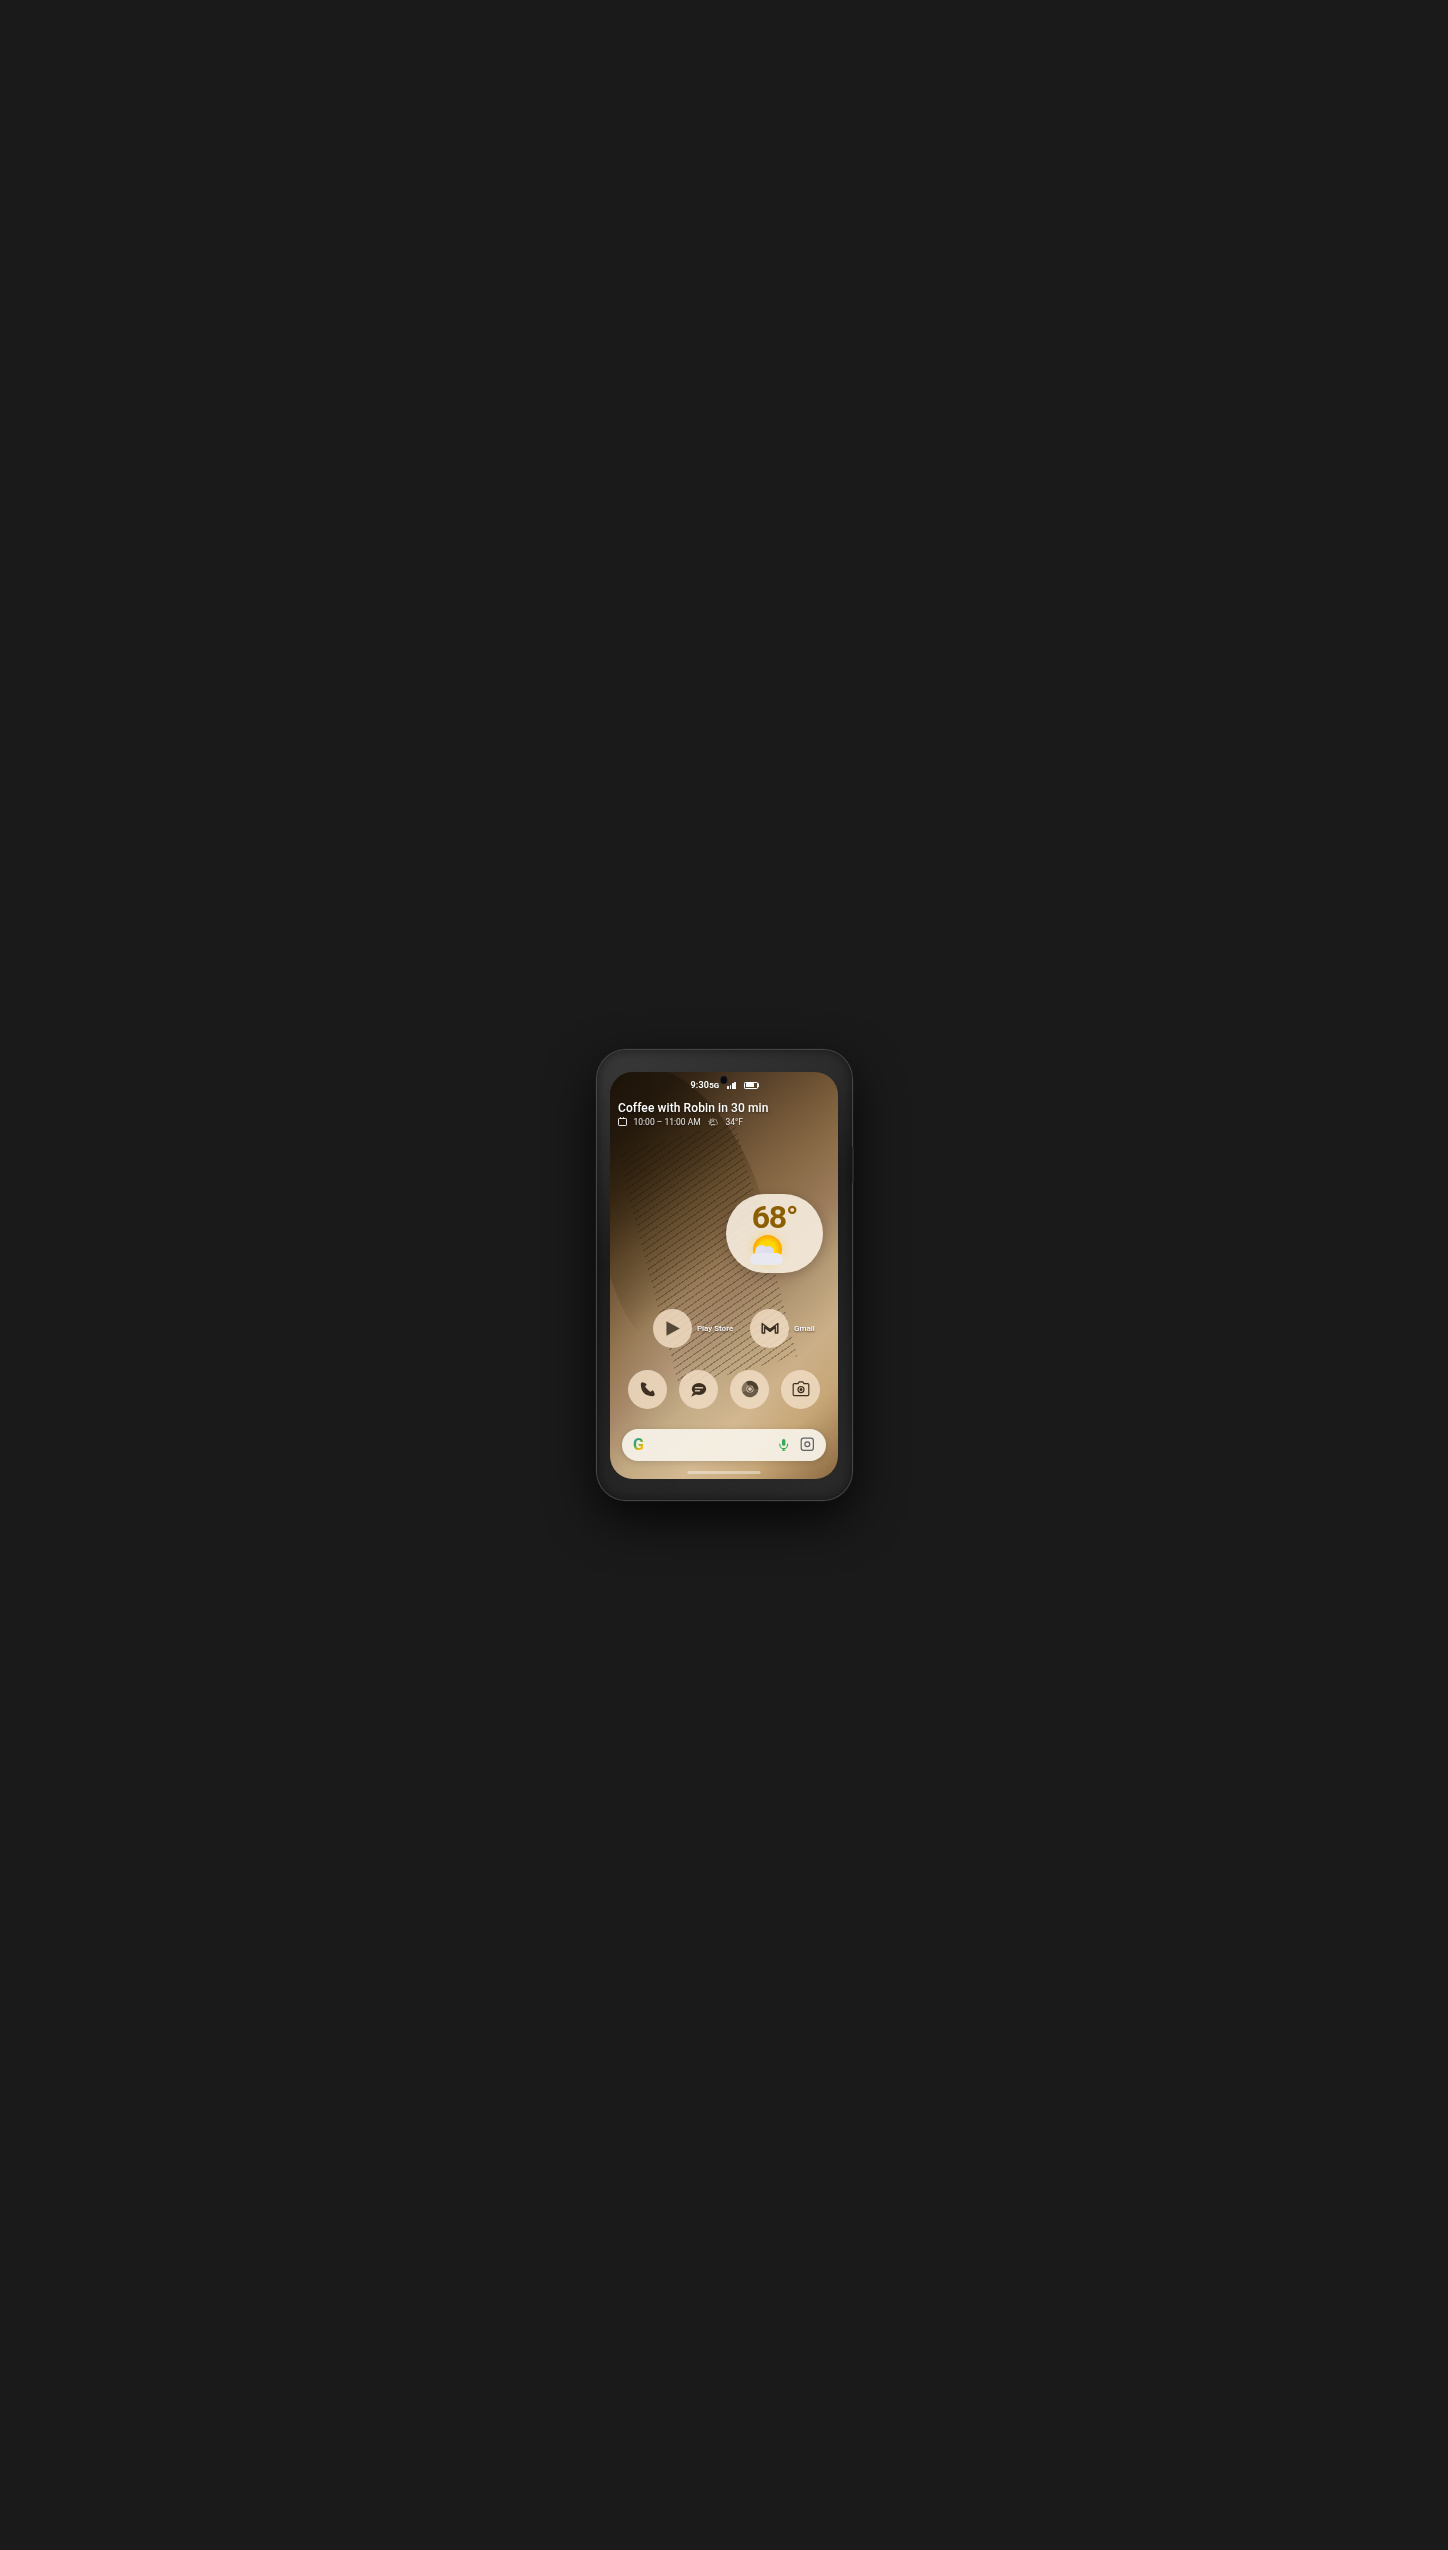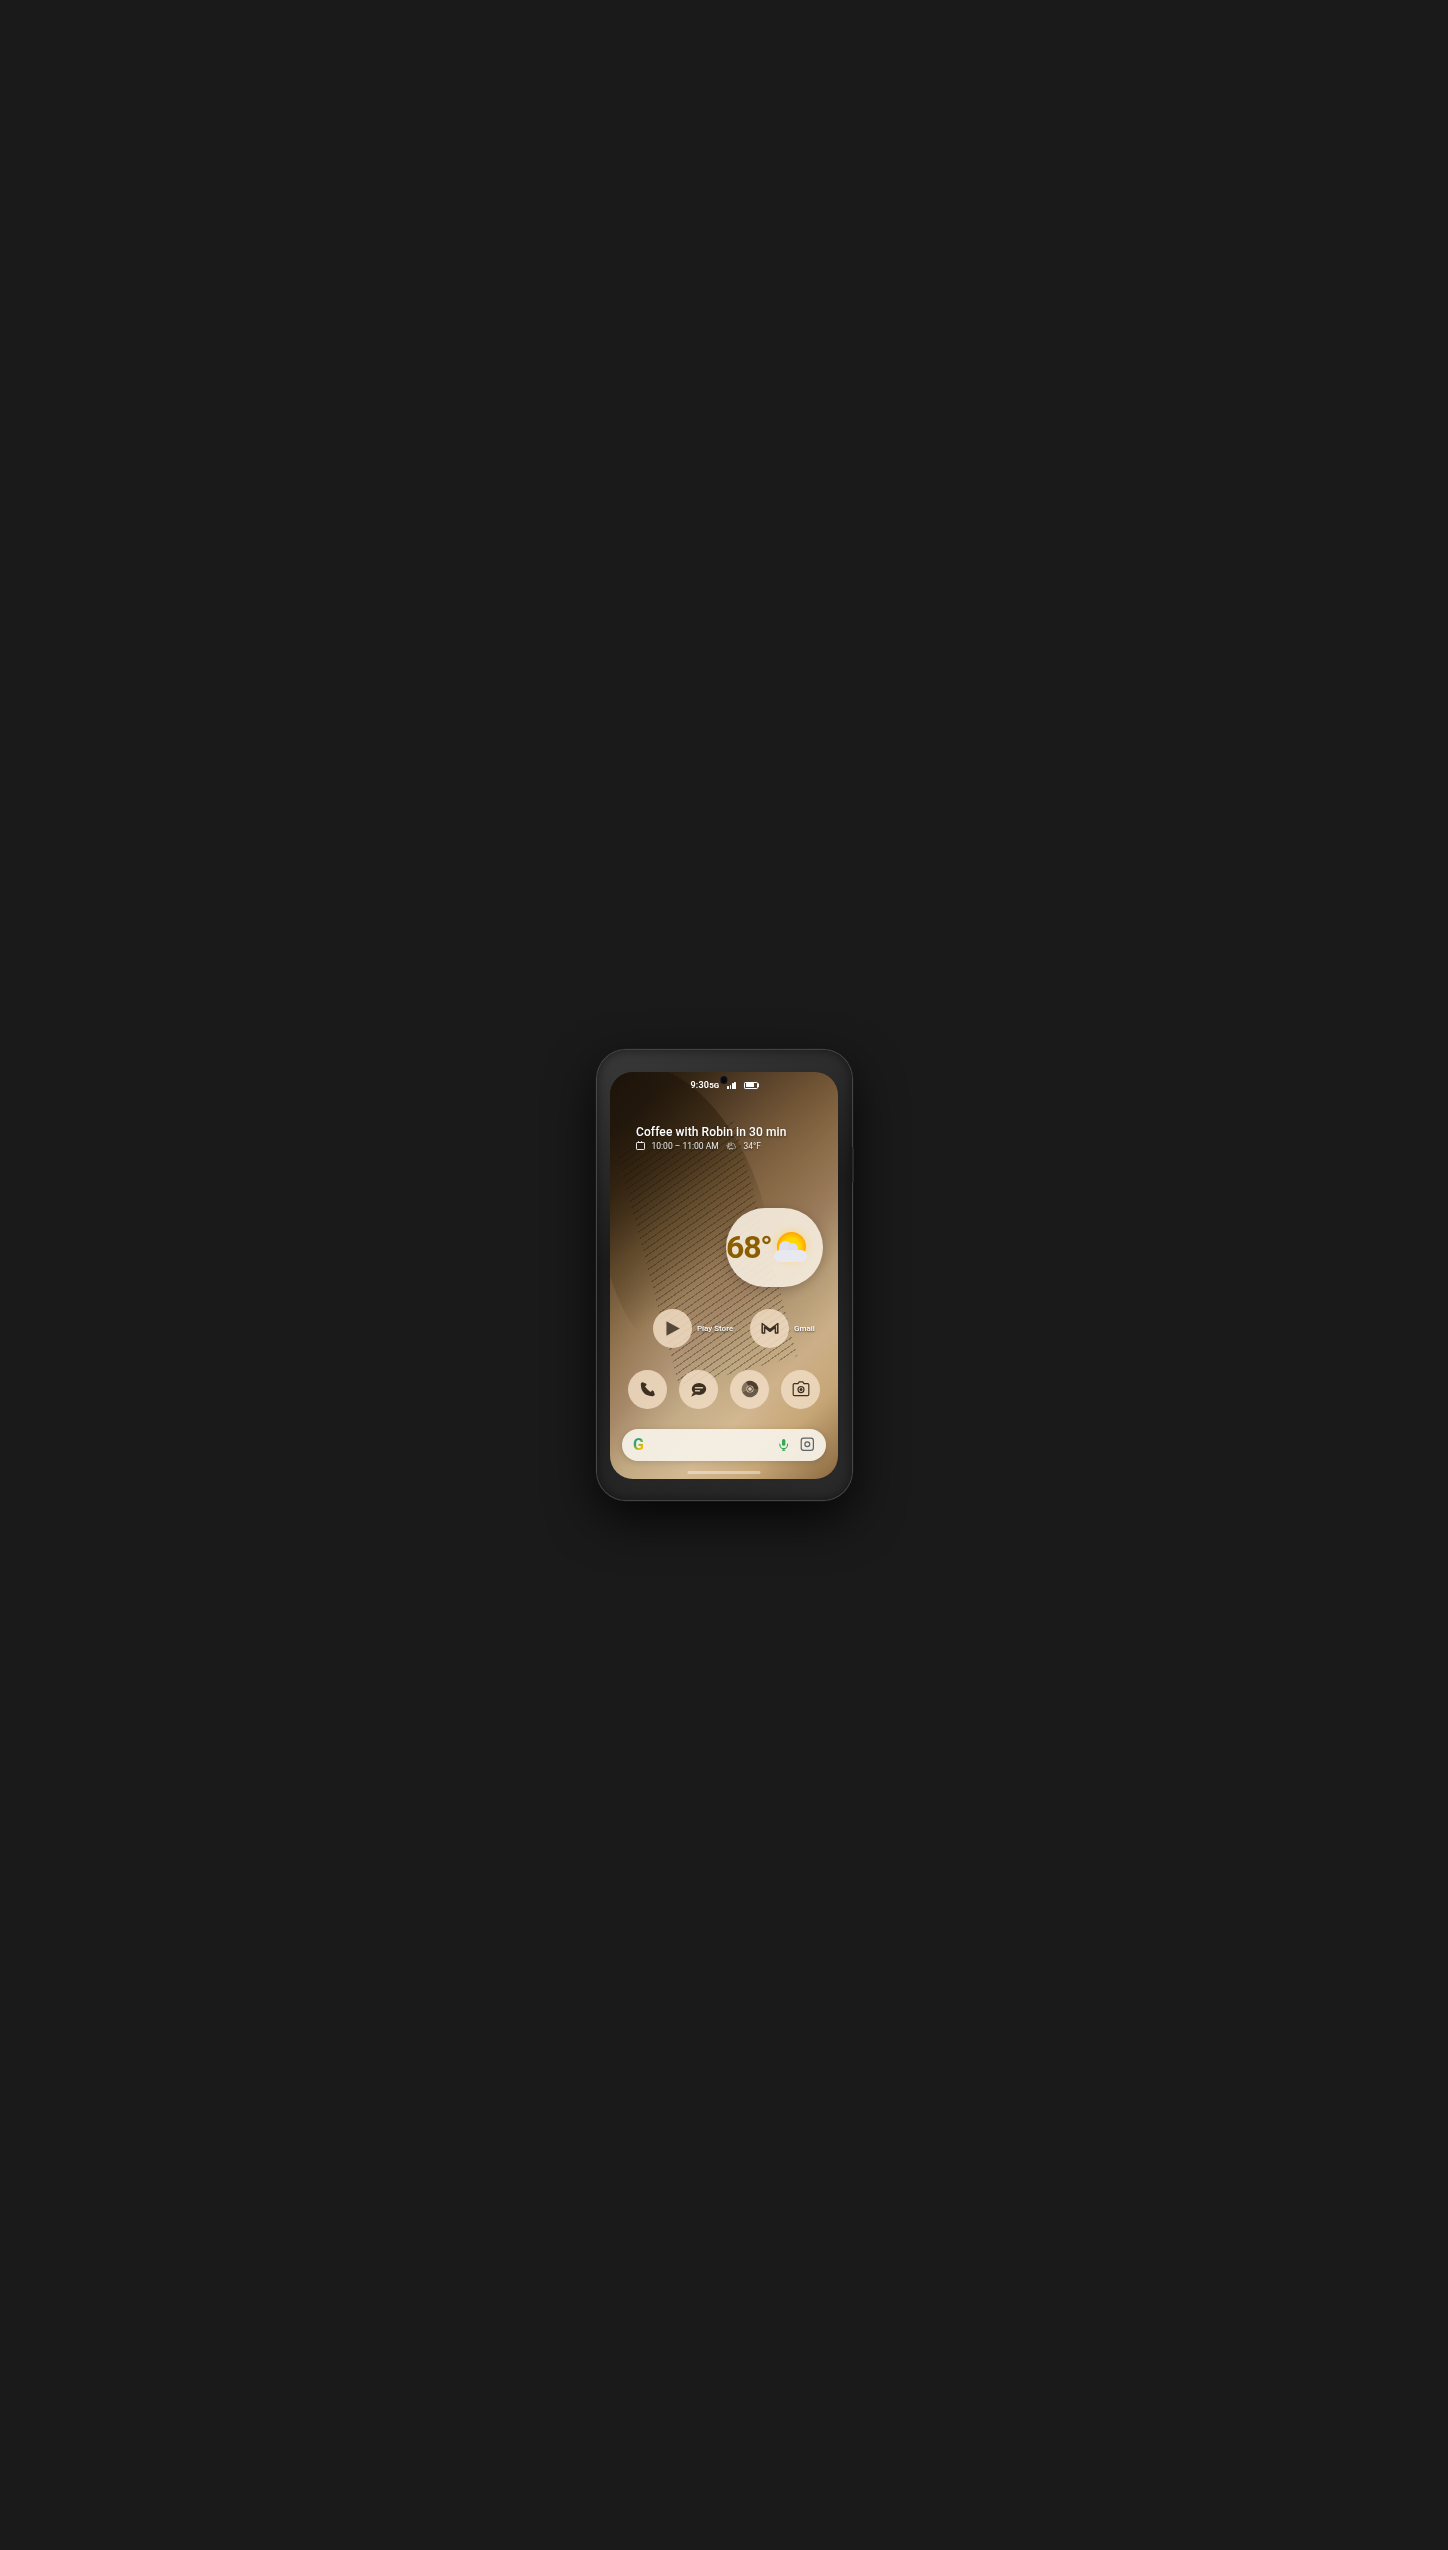--- a/index.html
+++ b/index.html
@@ -188,24 +188,23 @@
       background: #0a0a0a;
       border-radius: 50%;
       z-index: 11;
       box-shadow: inset 0 0 1.8px rgba(80,120,200,0.3);
     }
 
     
     .event-card {
       position: absolute;
       top: 29px;
-      left: 26px;
+      left: 8px;
       z-index: 10;
       color: white;
-      margin-top: 24px;
     }
 
     .event-title {
       font-size: 12px;
       font-weight: 500;
       text-shadow: 0 0.6px 2.4px rgba(0,0,0,0.5);
       letter-spacing: 0.1px;
     }
 
     .event-details {
@@ -248,29 +247,29 @@
       right: 1.2px;
       width: 1.2px;
       height: 1.8px;
       background: rgba(255,255,255,0.9);
       border-radius: 0.6px;
     }
 
     
     .weather-widget {
       position: absolute;
-      top: 136px;
+      top: 122px;
       right: 15px;
       width: 97px;
       height: 79px;
       background: rgba(245,235,220,0.92);
       border-radius: 49px;
       z-index: 10;
       display: flex;
-      flex-direction: row;
+      flex-direction: column;
       align-items: center;
       justify-content: center;
       gap: 2.4px;
       box-shadow: 0 2.4px 12px rgba(0,0,0,0.2);
     }
 
     .weather-temp {
       font-size: 32px;
       font-weight: 700;
       color: #8B5E00;

